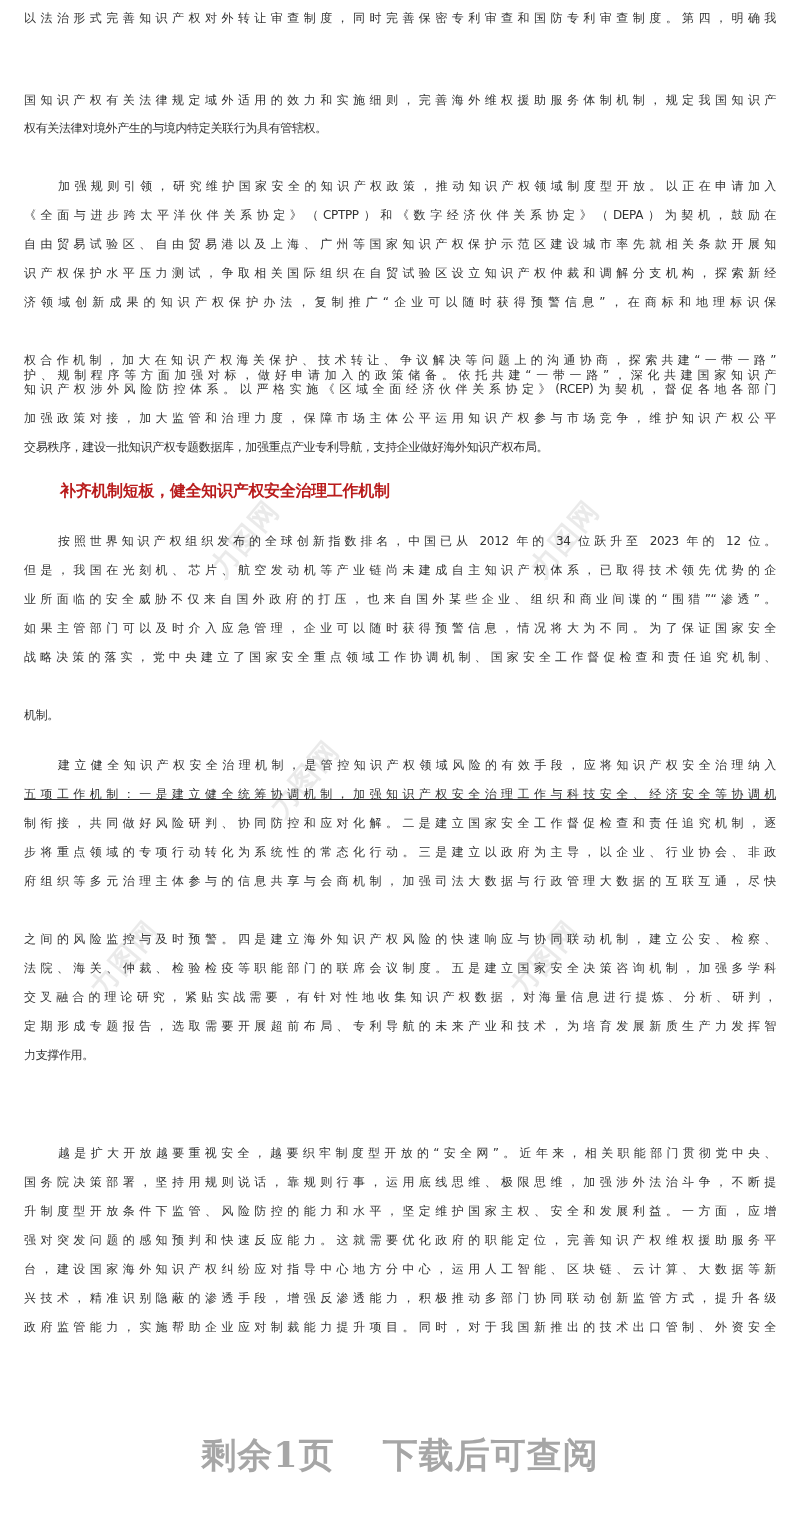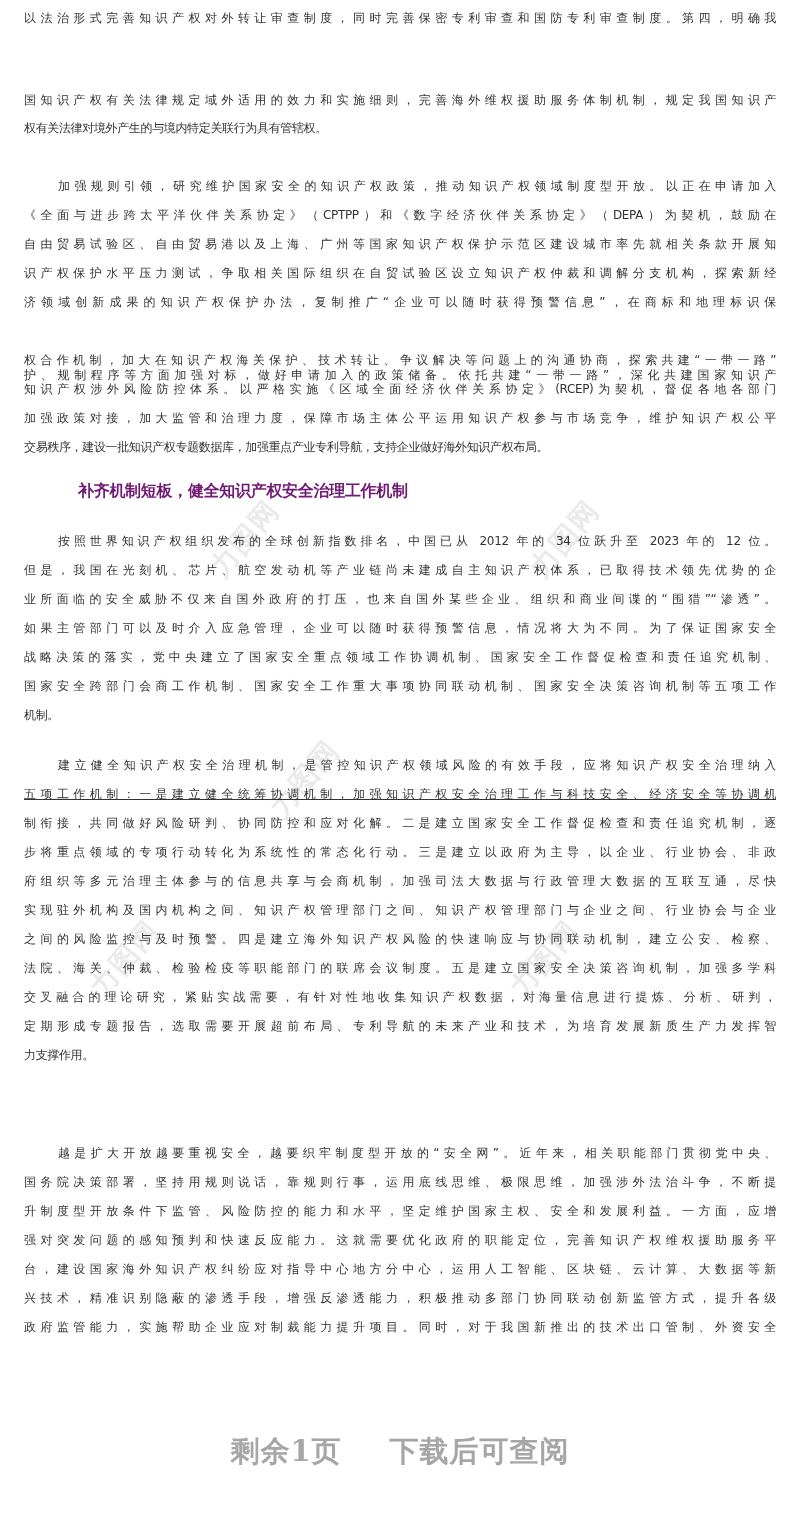--- a/index.html
+++ b/index.html
@@ -3,26 +3,26 @@
   <meta charset="utf-8">
   <style>
     html, body { margin: 0; padding: 0; background: #ffffff; }
     body { width: 800px; height: 1535px; position: relative; overflow: hidden;
       font-family: "DejaVu Sans", "Liberation Sans", sans-serif; color: #333333; }
     .page { position: absolute; left: 0; top: 0; width: 800px; height: 1535px; }
     .line { position: absolute; left: 24px; width: 752px; font-size: 12px; line-height: 29px;
       white-space: nowrap; letter-spacing: -0.35px; text-align: justify; text-align-last: justify; }
     .line.last { text-align-last: left; }
     .line.indent { left: 58px; width: 718px; }
-    .heading { position: absolute; left: 78px; font-size: 16px; font-weight: bold; color: #701a75;
+    .heading { position: absolute; left: 60px; font-size: 16px; font-weight: bold; color: #b91c1c;
       line-height: 29px; white-space: nowrap; letter-spacing: -0.3px; }
     .watermark { position: absolute; color: #e6e6e6; font-size: 28px; font-weight: bold;
       transform: rotate(-50deg); pointer-events: none; letter-spacing: 2px; opacity: 0.8; }
     .footer-cta { position: absolute; left: 0; width: 800px; top: 1432px; text-align: center;
-      font-family: "DejaVu Serif", "Liberation Serif", serif; font-weight: bold; font-size: 29px;
+      font-family: "DejaVu Serif", "Liberation Serif", serif; font-weight: bold; font-size: 35px;
       color: #a6a6a6; letter-spacing: 1px; }
     .footer-cta span { display: inline-block; }
     .footer-cta .gap { width: 48px; }
   </style>
 </head>
 <body>
 
 <div class="page">
 
   <div class="watermark" style="left:200px; top:520px;">力图网</div>
@@ -46,29 +46,27 @@
   <div class="line" style="top:404px;">加强政策对接，加大监管和治理力度，保障市场主体公平运用知识产权参与市场竞争，维护知识产权公平</div>
   <div class="line last" style="top:433px;">交易秩序，建设一批知识产权专题数据库，加强重点产业专利导航，支持企业做好海外知识产权布局。</div>
 
   <div class="heading" style="top:476px;">补齐机制短板，健全知识产权安全治理工作机制</div>
 
   <div class="line indent" style="top:527px;">按照世界知识产权组织发布的全球创新指数排名，中国已从 2012 年的 34 位跃升至 2023 年的 12 位。</div>
   <div class="line" style="top:556px;">但是，我国在光刻机、芯片、航空发动机等产业链尚未建成自主知识产权体系，已取得技术领先优势的企</div>
   <div class="line" style="top:585px;">业所面临的安全威胁不仅来自国外政府的打压，也来自国外某些企业、组织和商业间谍的“围猎”“渗透”。</div>
   <div class="line" style="top:614px;">如果主管部门可以及时介入应急管理，企业可以随时获得预警信息，情况将大为不同。为了保证国家安全</div>
   <div class="line" style="top:643px;">战略决策的落实，党中央建立了国家安全重点领域工作协调机制、国家安全工作督促检查和责任追究机制、</div>
-  <div class="line" style="top:672px;">国家安全跨部门会商工作机制、国家安全工作重大事项协同联动机制、国家安全决策咨询机制等五项工作</div>
   <div class="line last" style="top:701px;">机制。</div>
 
   <div class="line indent" style="top:751px;">建立健全知识产权安全治理机制，是管控知识产权领域风险的有效手段，应将知识产权安全治理纳入</div>
   <div class="line" style="top:780px;text-decoration:underline;">五项工作机制：一是建立健全统筹协调机制，加强知识产权安全治理工作与科技安全、经济安全等协调机</div>
   <div class="line" style="top:809px;">制衔接，共同做好风险研判、协同防控和应对化解。二是建立国家安全工作督促检查和责任追究机制，逐</div>
   <div class="line" style="top:838px;">步将重点领域的专项行动转化为系统性的常态化行动。三是建立以政府为主导，以企业、行业协会、非政</div>
   <div class="line" style="top:867px;">府组织等多元治理主体参与的信息共享与会商机制，加强司法大数据与行政管理大数据的互联互通，尽快</div>
-  <div class="line" style="top:896px;">实现驻外机构及国内机构之间、知识产权管理部门之间、知识产权管理部门与企业之间、行业协会与企业</div>
   <div class="line" style="top:925px;">之间的风险监控与及时预警。四是建立海外知识产权风险的快速响应与协同联动机制，建立公安、检察、</div>
   <div class="line" style="top:954px;">法院、海关、仲裁、检验检疫等职能部门的联席会议制度。五是建立国家安全决策咨询机制，加强多学科</div>
   <div class="line" style="top:983px;">交叉融合的理论研究，紧贴实战需要，有针对性地收集知识产权数据，对海量信息进行提炼、分析、研判，</div>
   <div class="line" style="top:1012px;">定期形成专题报告，选取需要开展超前布局、专利导航的未来产业和技术，为培育发展新质生产力发挥智</div>
   <div class="line last" style="top:1041px;">力支撑作用。</div>
 
 
   <div class="line" style="top:1168px;">国务院决策部署，坚持用规则说话，靠规则行事，运用底线思维、极限思维，加强涉外法治斗争，不断提</div>
   <div class="line indent" style="top:1139px;">越是扩大开放越要重视安全，越要织牢制度型开放的“安全网”。近年来，相关职能部门贯彻党中央、</div>
   <div class="line" style="top:1197px;">升制度型开放条件下监管、风险防控的能力和水平，坚定维护国家主权、安全和发展利益。一方面，应增</div>

